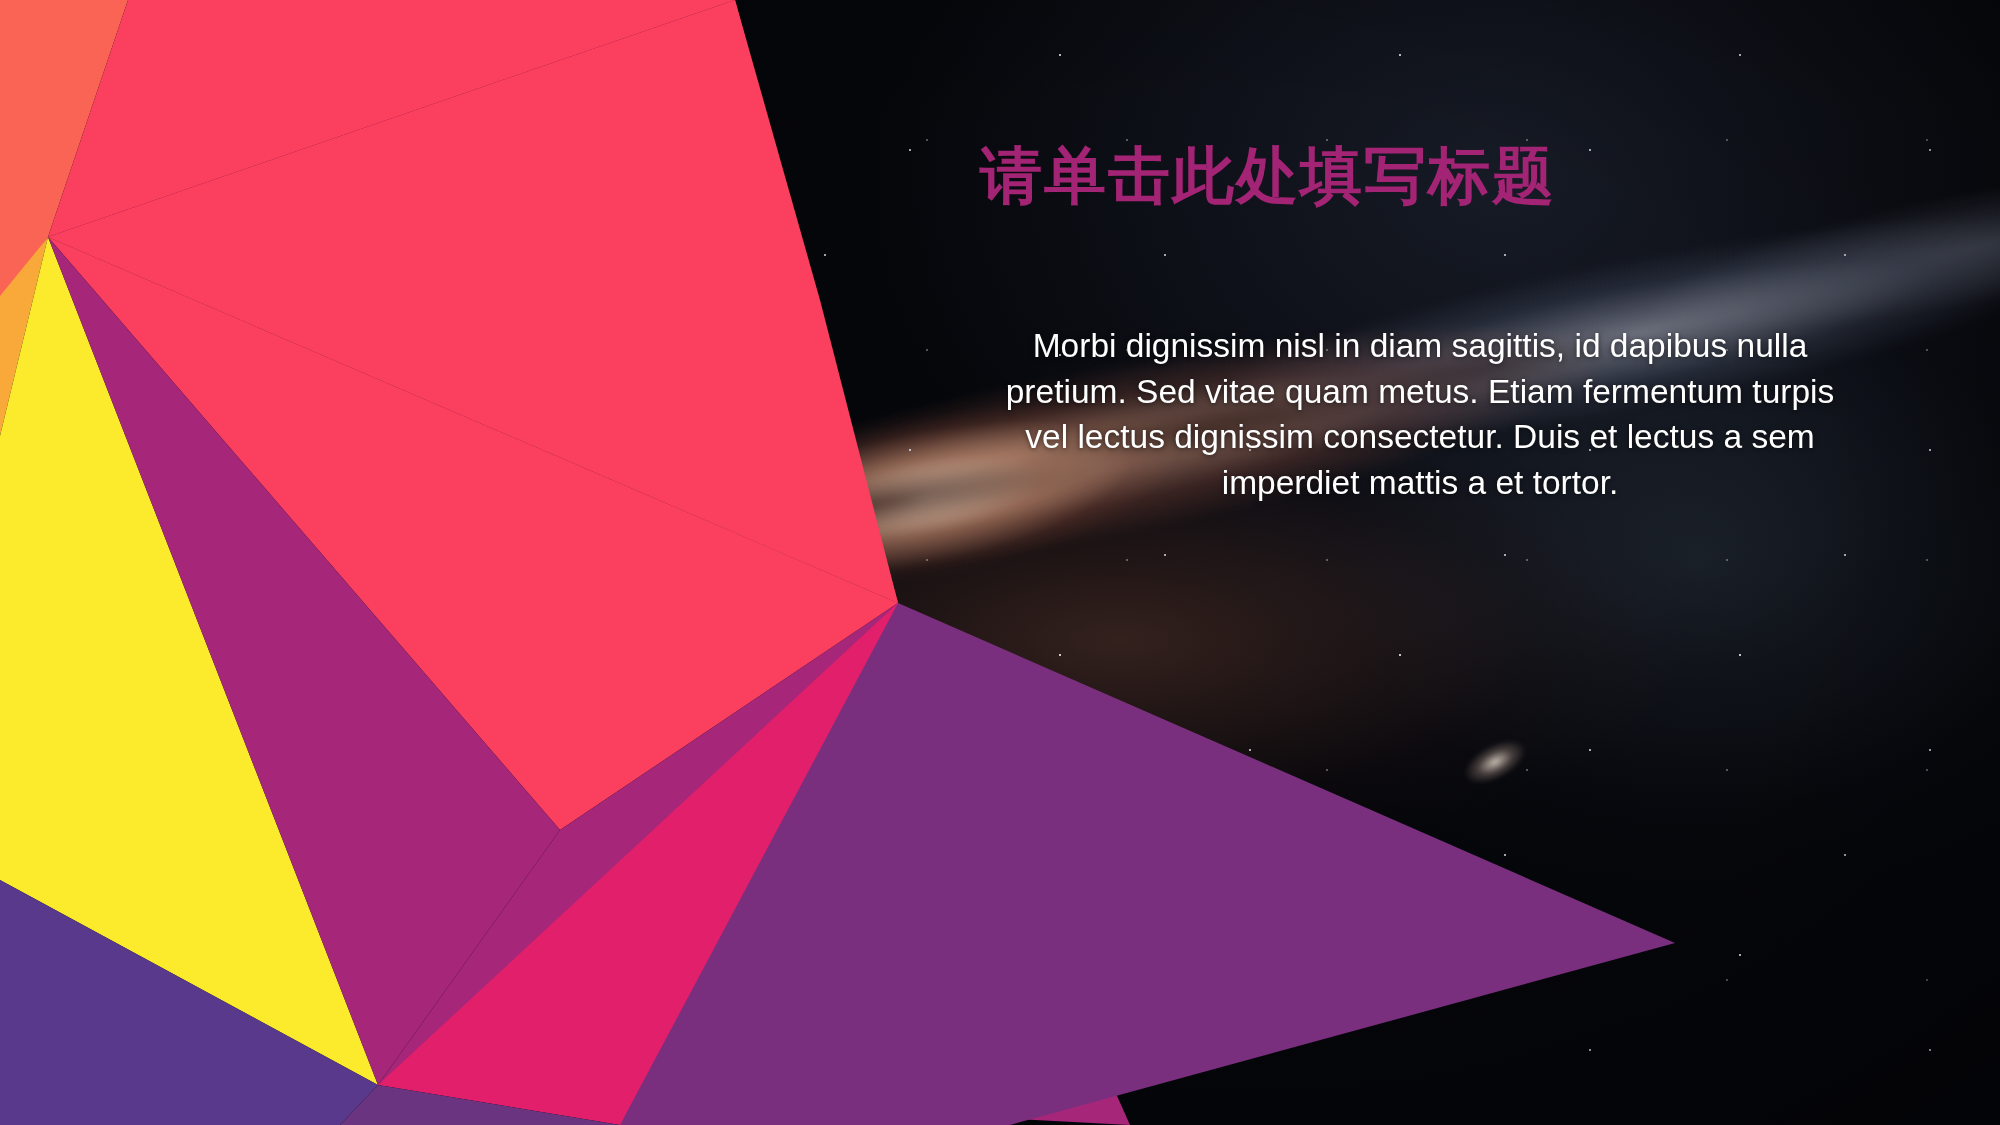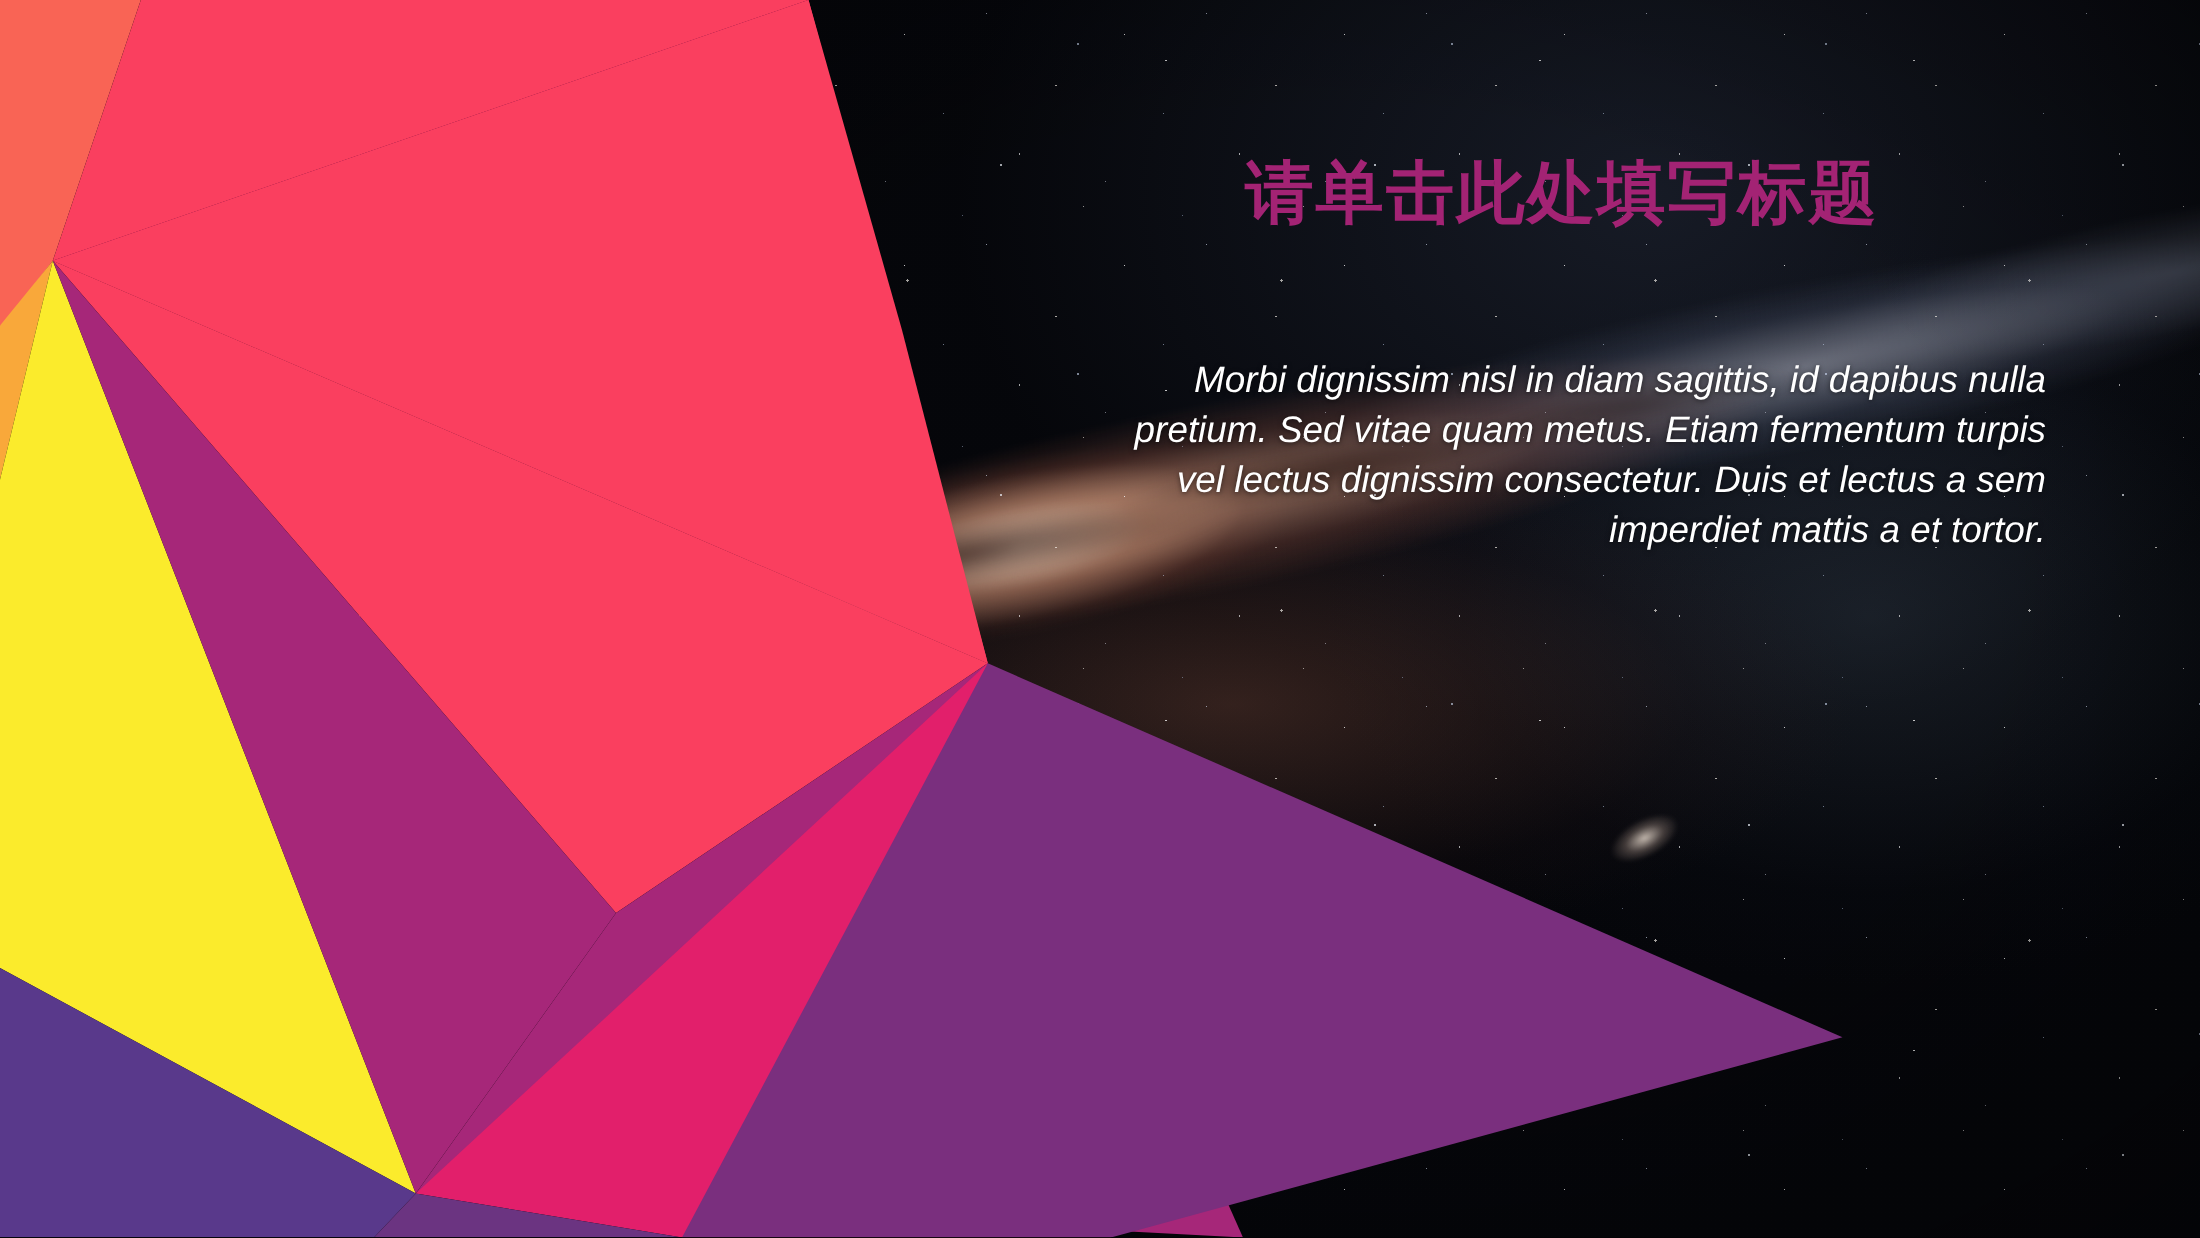--- a/index.html
+++ b/index.html
@@ -111,35 +111,34 @@
   #text-column {
     position: absolute;
     left: 980px;
     top: 140px;
     width: 880px;
   }
   #slide-title {
     font-size: 62px;
     font-weight: bold;
     letter-spacing: 2px;
-    text-align: center;
+    text-align: left;
     line-height: 1.15;
     margin: 0;
     white-space: nowrap;
   }
   #slide-body {
     margin: 0;
     margin-top: 112px;
     font-size: 33.5px;
     line-height: 1.36;
     color: #ffffff;
-    text-align: right;
+    text-align: center;
     font-weight: 400;
     text-shadow: 0 1px 5px rgba(0,0,0,0.55);
-    font-style: italic;
   }
 </style>
 </head>
 <body>
 
 <div id="slide">
 
   <div class="bg-layer" id="bg-space"></div>
   <div id="bg-milkyway"></div>
   <div id="bg-dustlane"></div>

